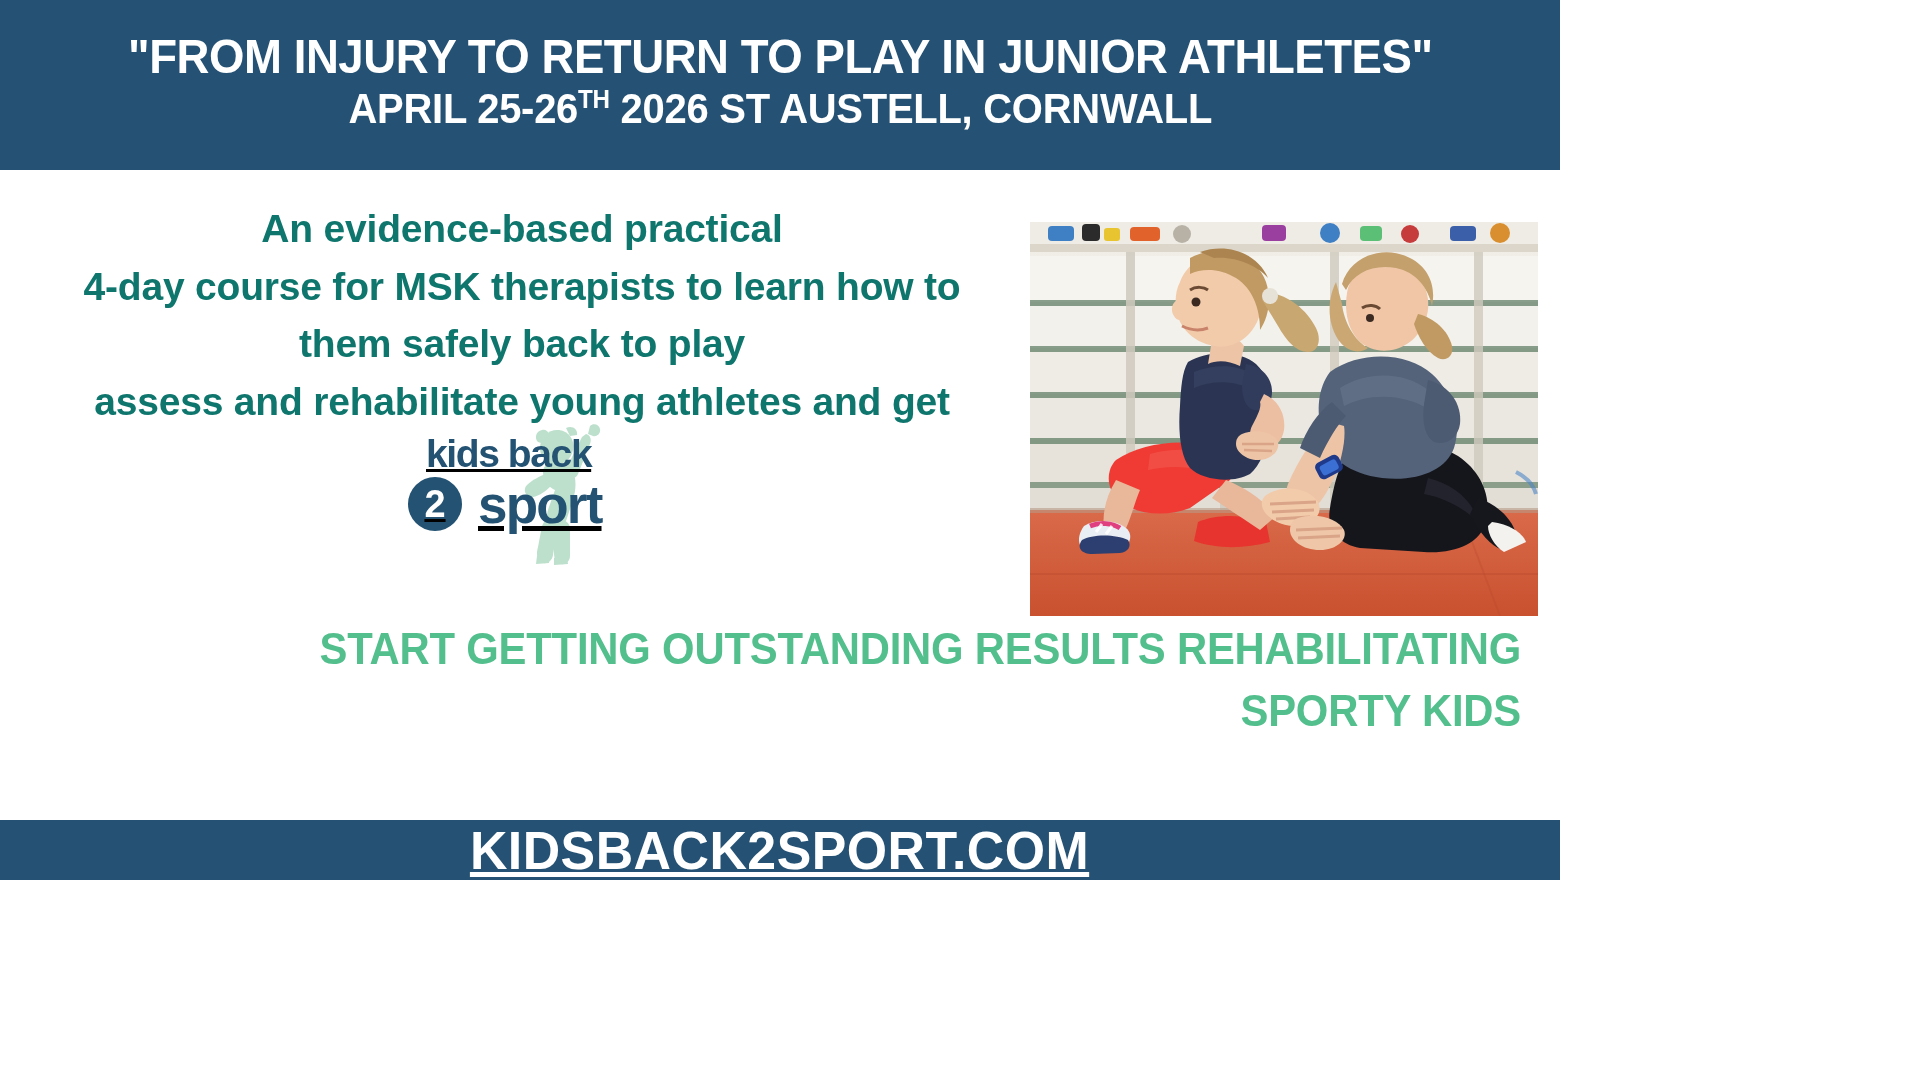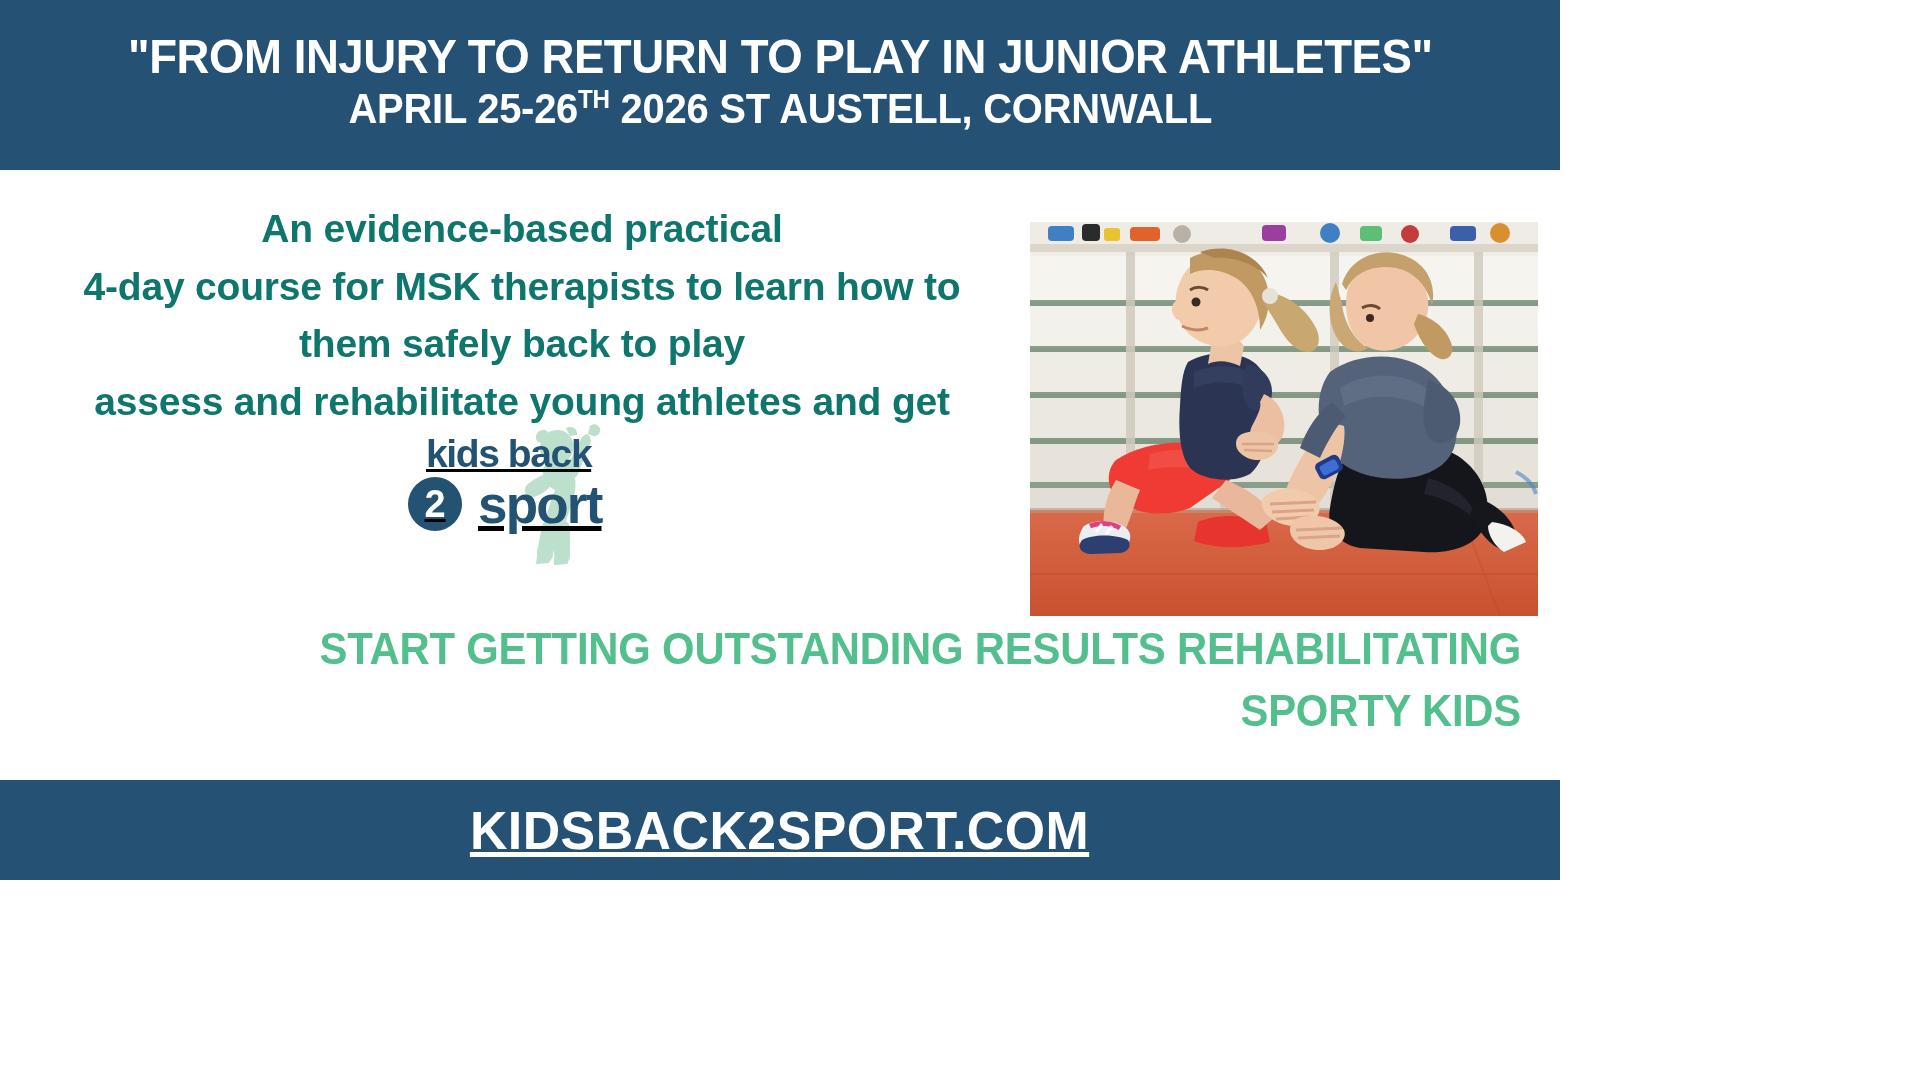--- a/index.html
+++ b/index.html
@@ -180,21 +180,21 @@
     letter-spacing: -0.2px;
     line-height: 1.42;
     transform: scaleX(0.95);
     white-space: nowrap;
   }
 
   
   .footer-bar {
     background: #255274;
     width: 100%;
-    height: 100px;
+    height: 60px;
     display: flex;
     align-items: center;
     justify-content: center;
   }
   .footer-url {
     color: #ffffff;
     font-family: "Liberation Sans Narrow", "Liberation Sans", sans-serif;
     font-weight: bold;
     font-size: 54px;
     letter-spacing: 0.5px;

